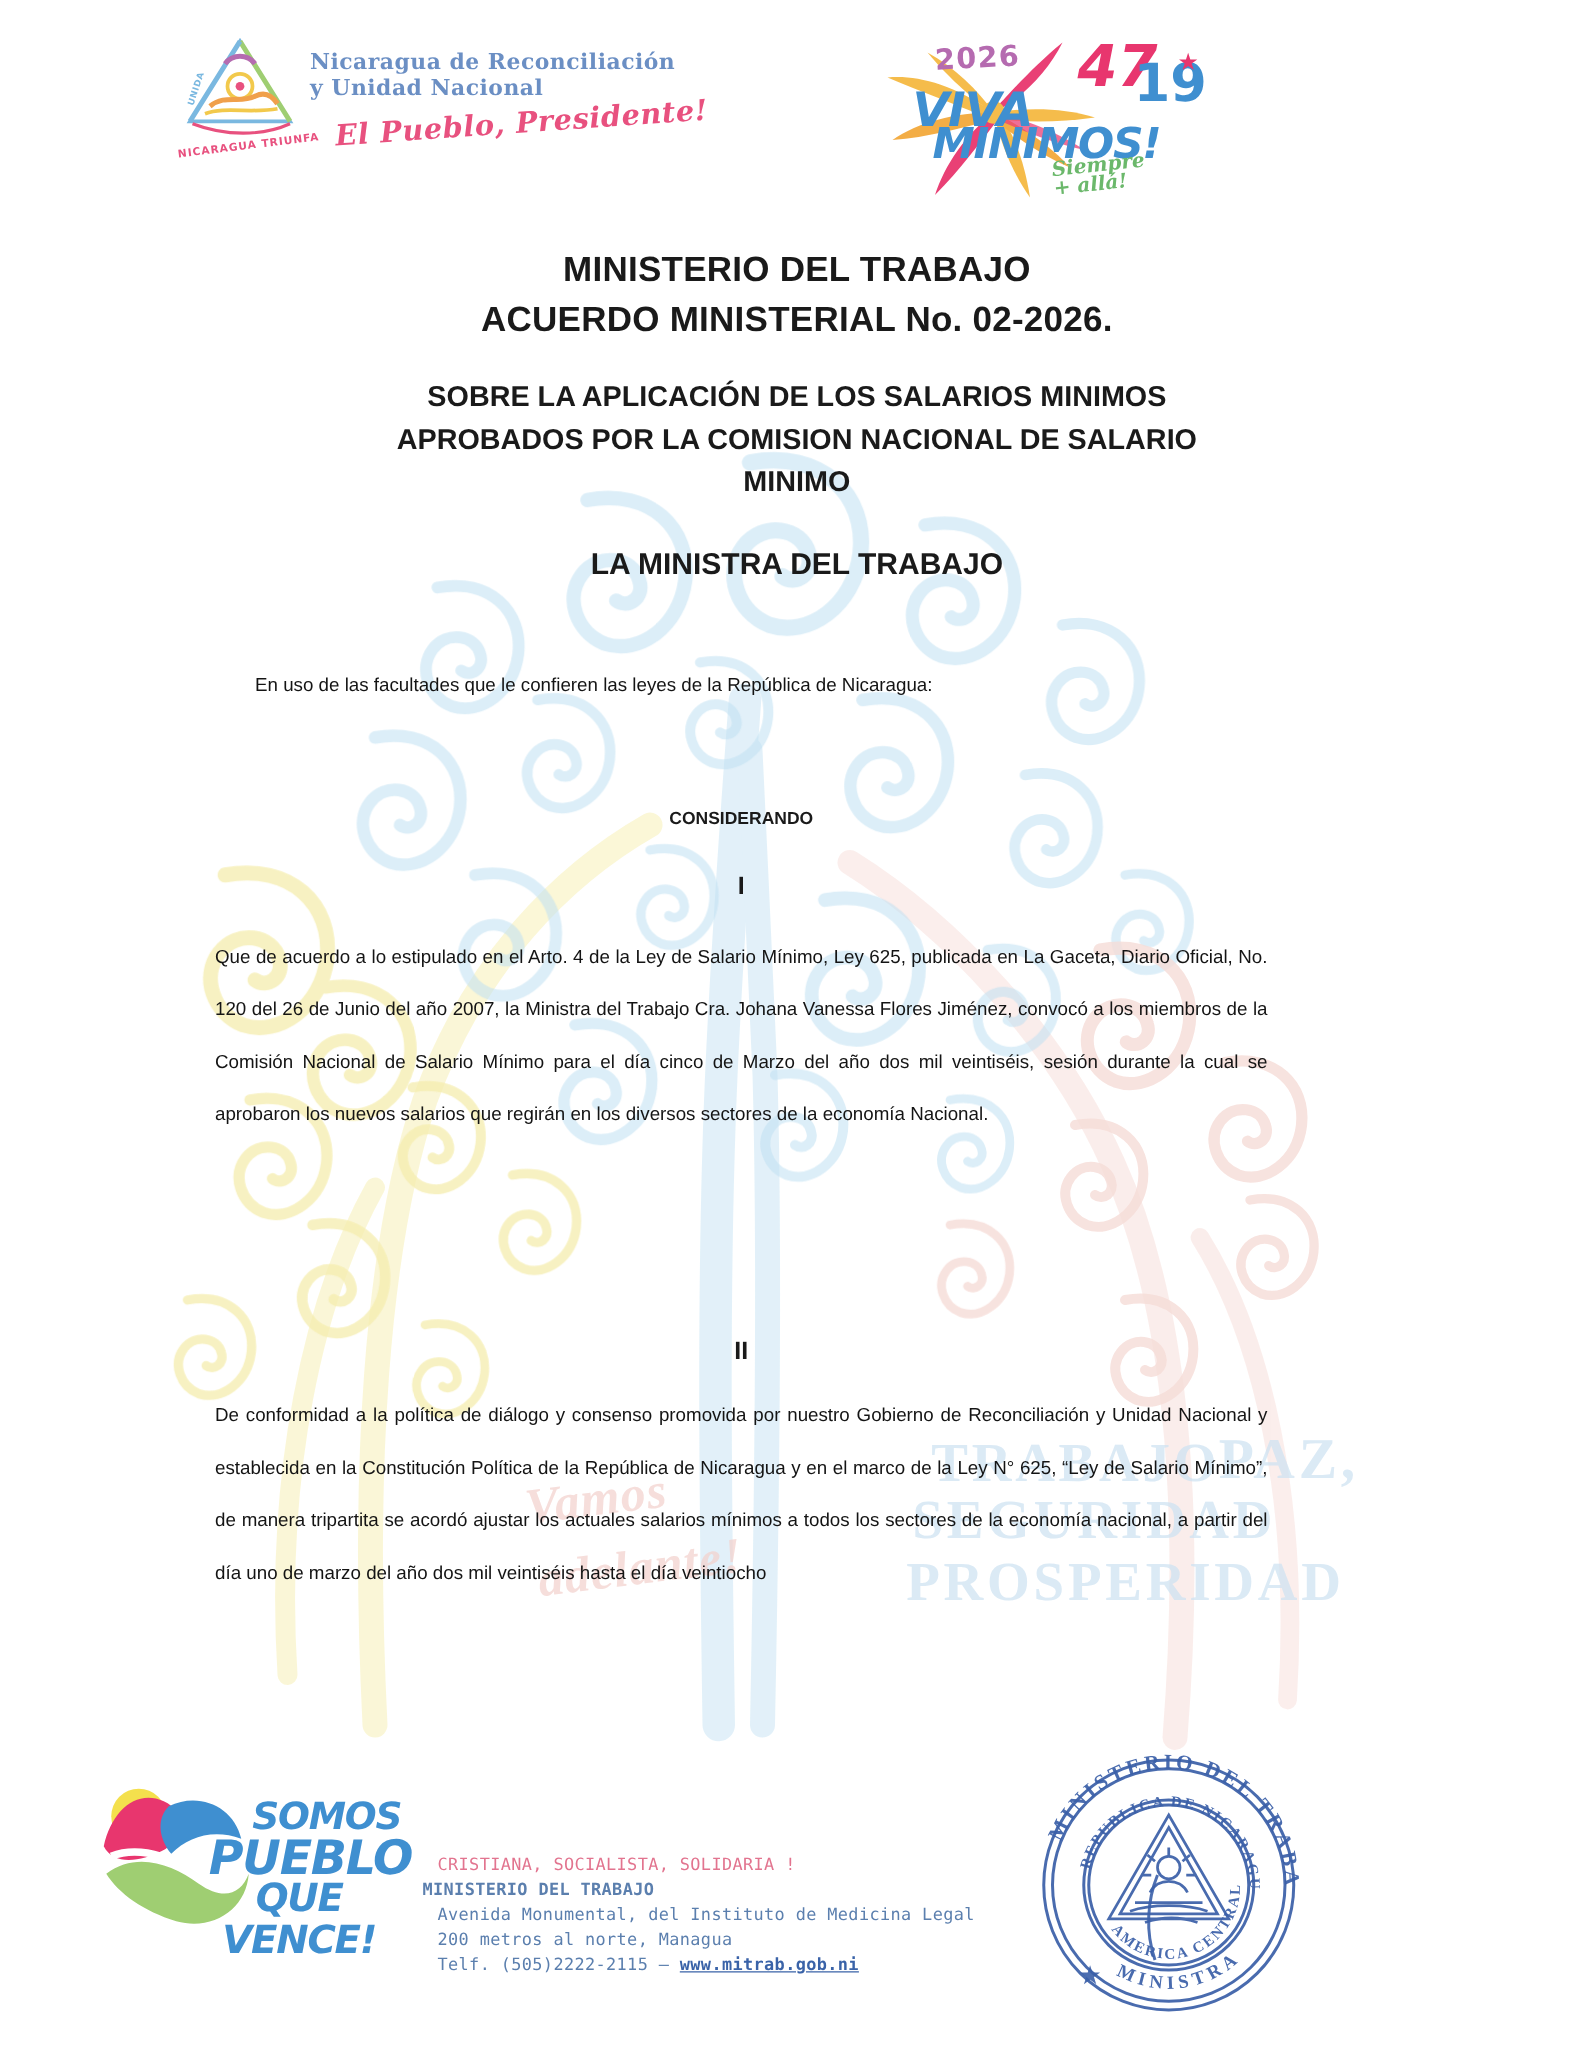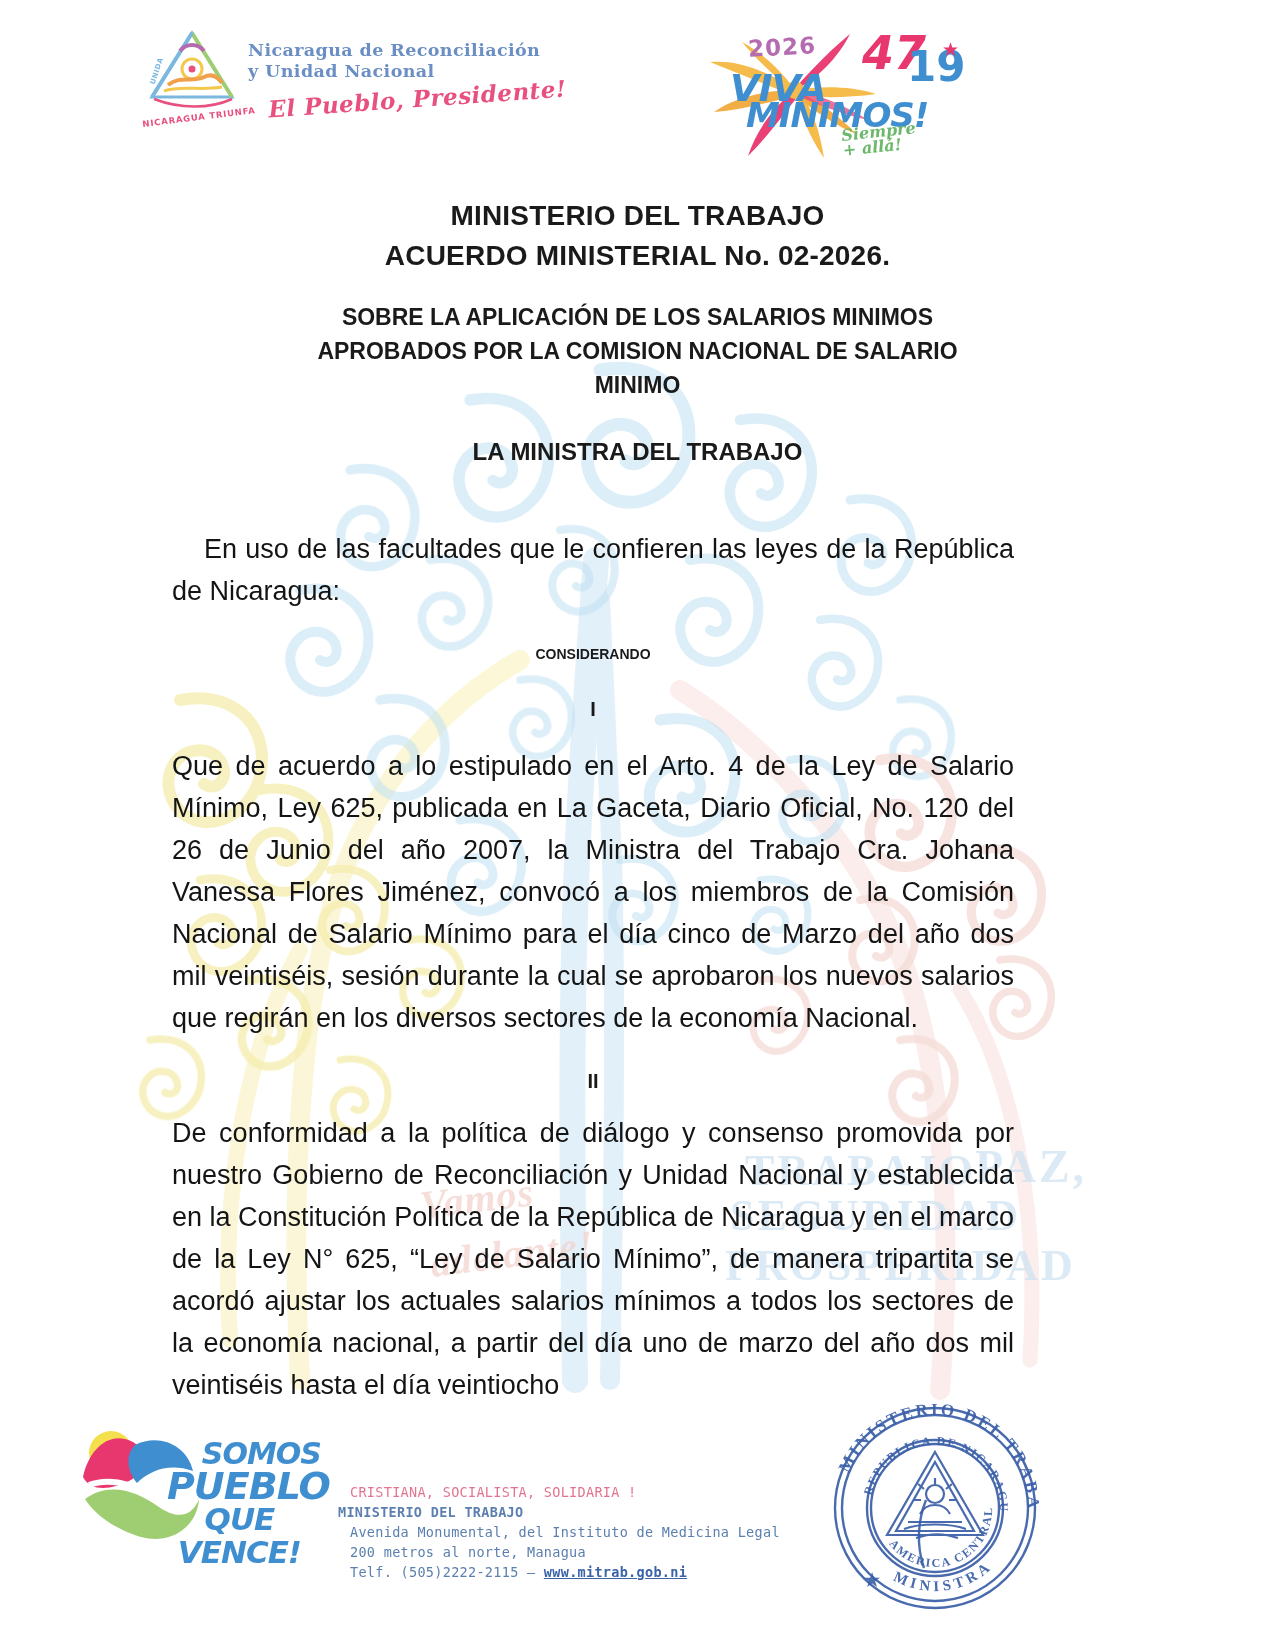--- a/index.html
+++ b/index.html
@@ -234,21 +234,21 @@
     font-weight: bold;
     font-size: 24px;
     color: #1a1a1a;
   }
 
   .para {
     position: absolute;
     left: 172px;
     width: 842px;
     font-family: "Liberation Sans", sans-serif;
-    font-size: 27px;
+    font-size: 15px;
     line-height: 42px;
     color: #141414;
     text-align: justify;
     text-justify: inter-word;
   }
   .para-intro {
     top: 528px;
     text-indent: 32px;
   }
   .center-head {

